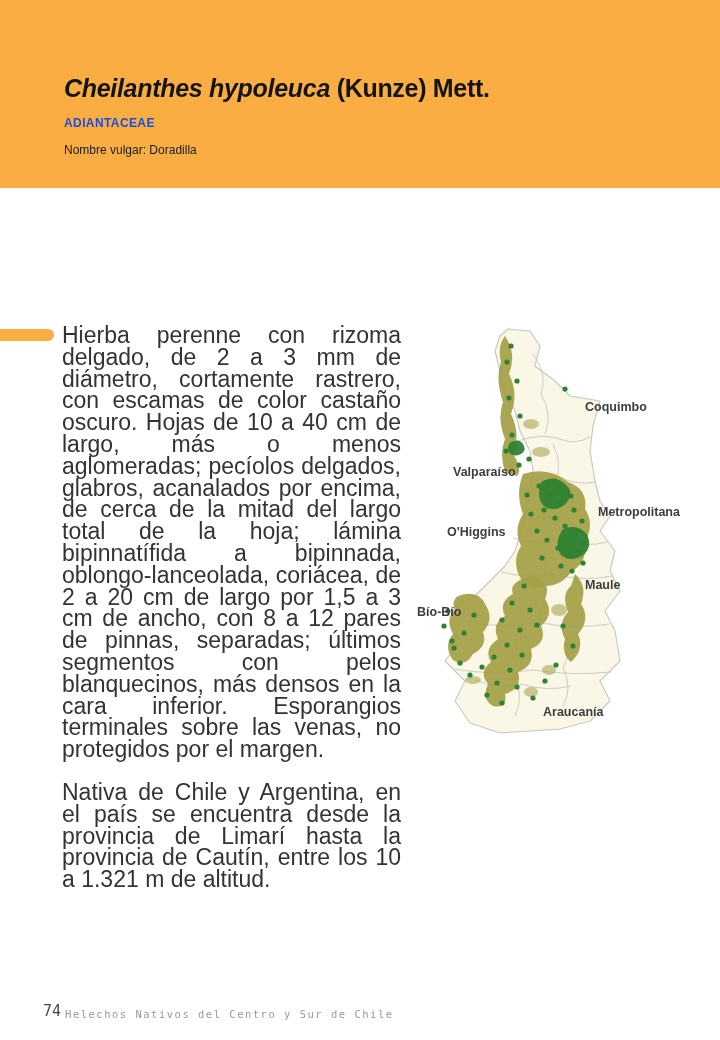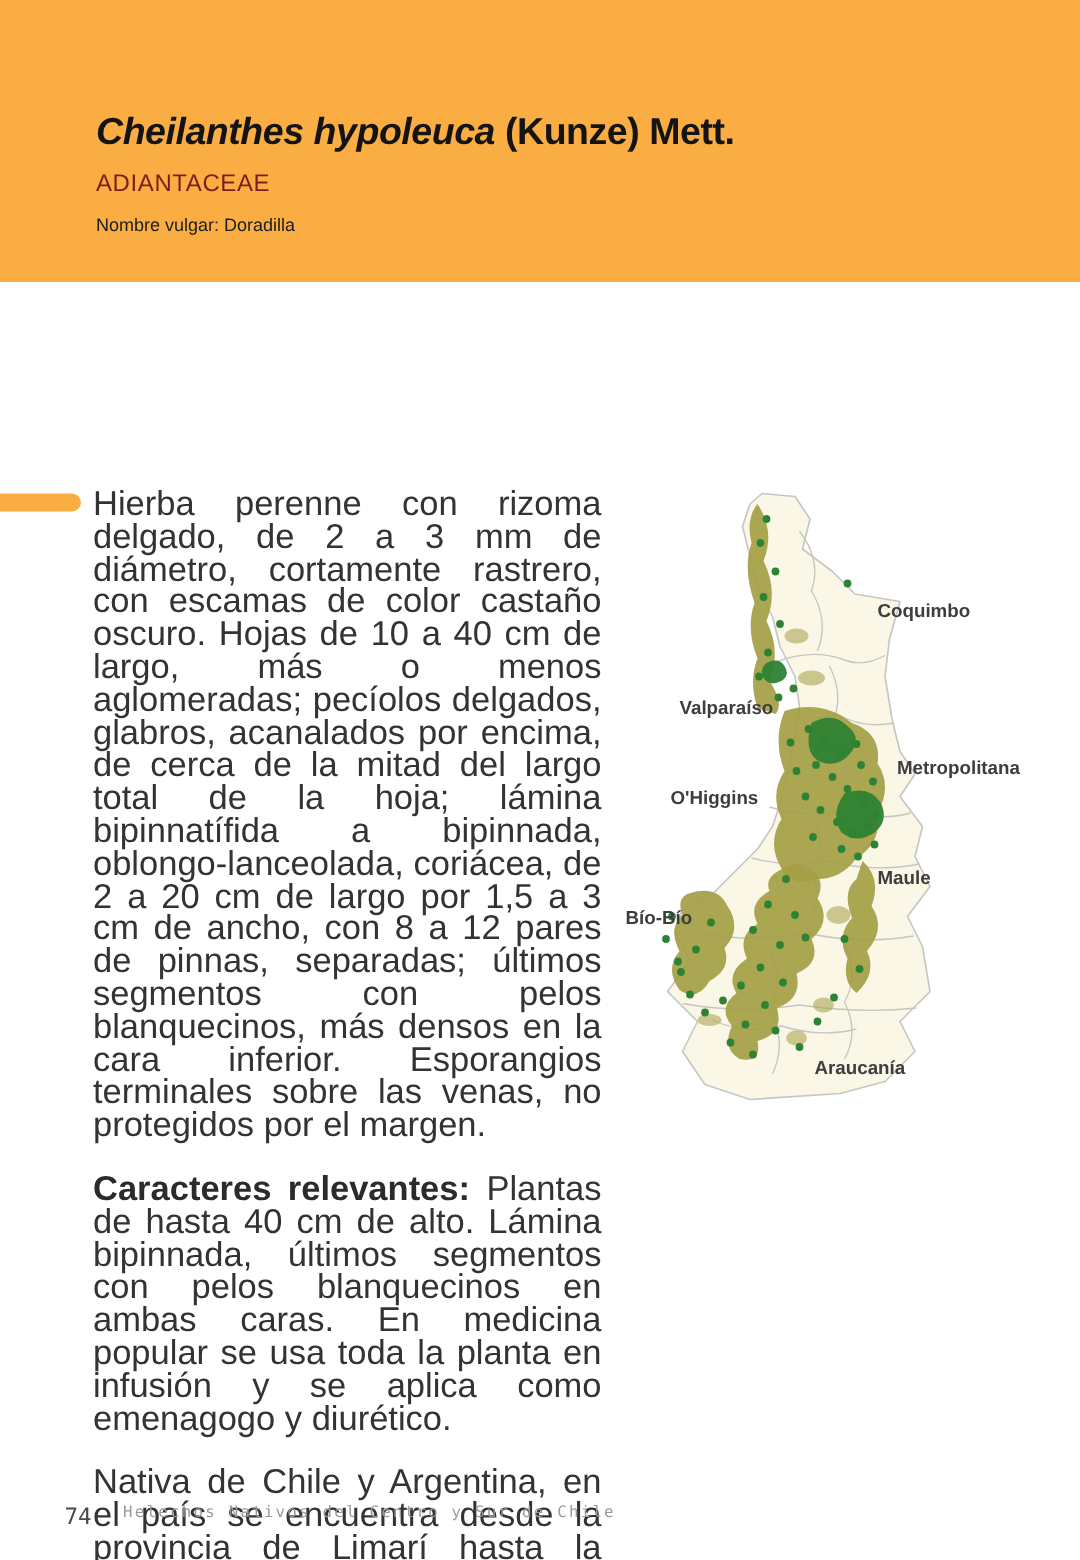--- a/index.html
+++ b/index.html
@@ -27,22 +27,22 @@
     background:var(--accent-orange);
     padding:74px 20px 0 64px;
   }
   .species-title{
     font-size:25px;line-height:28px;font-weight:bold;color:#141414;
     letter-spacing:-0.3px;white-space:nowrap;
   }
   .species-title em{font-style:italic;}
   .species-title .authority{font-style:normal;}
   .family-name{
-    margin-top:12px;font-size:16px;line-height:18px;color:#7f1d1d;
-    letter-spacing:0.4px;font-weight:normal;
+    margin-top:12px;font-size:12px;line-height:18px;color:#1d4ed8;
+    letter-spacing:0.4px;font-weight:bold;
   }
   .common-name{
     margin-top:9px;font-size:12px;line-height:19px;color:#1c1c1c;font-weight:normal;
   }
 
   
   .accent-tab{
     position:absolute;left:0;top:329px;width:54px;height:12px;
     background:var(--accent-orange);border-radius:0 6px 6px 0;
   }
@@ -70,42 +70,41 @@
   .green-blob{fill:var(--dot-green);opacity:0.95;}
   .dot{fill:var(--dot-green);}
   .map-label{
     font-family:"Liberation Sans",sans-serif;
     font-size:12.5px;font-weight:bold;fill:#3d3d3d;
   }
 
   
   .footer{
     position:absolute;left:43px;top:1002px;
-    display:flex;align-items:flex-start;gap:21px;
+    display:flex;align-items:flex-end;gap:4px;
     font-family:"DejaVu Sans Mono","Liberation Mono",monospace;
   }
   .page-number{font-size:15px;color:#4a4a4a;}
   .book-title{font-size:10.5px;letter-spacing:1.5px;color:var(--footer-gray);}
 </style>
 </head>
 <body>
 
 <div class="page">
 
   <header class="header-band">
     <h1 class="species-title"><em>Cheilanthes hypoleuca</em><span class="authority"> (Kunze) Mett.</span></h1>
     <div class="family-name">ADIANTACEAE</div>
     <div class="common-name">Nombre vulgar: Doradilla</div>
   </header>
 
   <div class="accent-tab"></div>
 
   <main class="text-col">
     <p>Hierba perenne con rizoma delgado, de 2 a 3 mm de diámetro, cortamente rastrero, con escamas de color castaño oscuro. Hojas de 10 a 40 cm de largo, más o menos aglomeradas; pecíolos delgados, glabros, acanalados por encima, de cerca de la mitad del largo total de la hoja; lámina bipinnatífida a bipinnada, oblongo-lanceolada, coriácea, de 2 a 20 cm de largo por 1,5 a 3 cm de ancho, con 8 a 12 pares de pinnas, separadas; últimos segmentos con pelos blanquecinos, más densos en la cara inferior. Esporangios terminales sobre las venas, no protegidos por el margen.</p>
-    <p><strong>Caracteres relevantes:</strong> <span>Plantas de hasta 40 cm de alto. Lámina bipinnada, últimos segmentos con pelos blanquecinos en ambas caras. En medicina popular se usa toda la planta en infusión y se aplica como emenagogo y diurético.</span></p>
     <p>Nativa de Chile y Argentina, en el país se encuentra desde la provincia de Limarí hasta la provincia de Cautín, entre los 10 a 1.321 m de altitud.</p>
   </main>
 
   <figure class="map-figure">
     <svg viewBox="0 0 302 412" xmlns="http://www.w3.org/2000/svg">
 
       <path class="land" d="
         M 95,5 L 117,7 L 127,22 L 122,42 L 142,57 L 157,72 L 187,77
         L 180,102 L 177,127 L 182,157 L 187,177 L 197,192 L 187,207
         L 202,227 L 197,247 L 207,267 L 192,287 L 202,307 L 207,337

